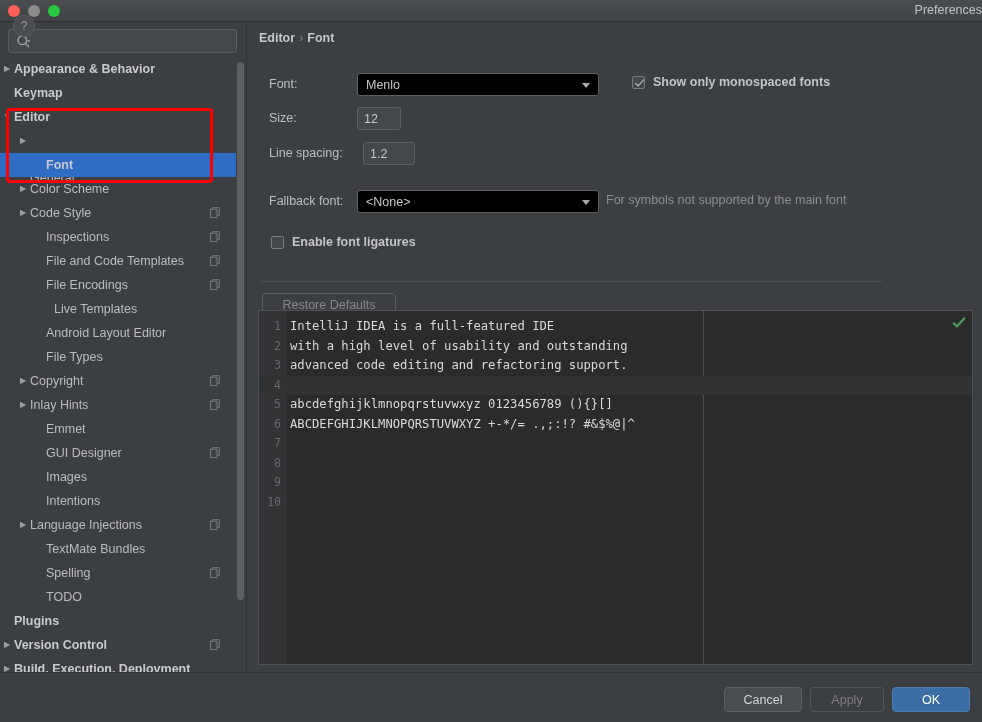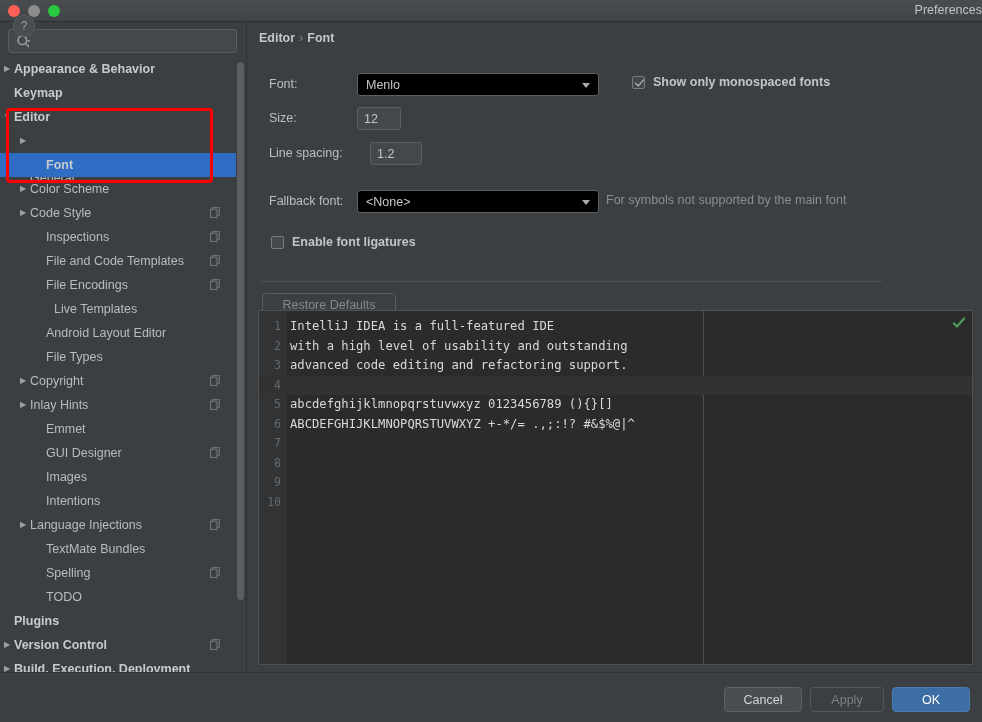--- a/index.html
+++ b/index.html
@@ -548,21 +548,21 @@
     </div>
     <div class="cb-row" style="left:361px; top:53px;margin-left:24px;">
       <span class="cb-box checked"></span>
       <span class="cb-label">Show only monospaced fonts</span>
     </div>
 
     <div class="form-label" style="left:22px; top:85px;">Size:</div>
     <input class="textfield" style="left: 110px; top: 85px; width: 44px; height: 23px;" type="text" value="12">
 
     <div class="form-label" style="left:22px; top:120px;">Line spacing:</div>
-    <input class="textfield" style="left: 123px; top: 120px; width: 52px; height: 23px;" type="text" value="1.2">
+    <input class="textfield" style="left: 116px; top: 120px; width: 52px; height: 23px;" type="text" value="1.2">
 
     <div class="form-label" style="left:22px; top:168px;">Fallback font:</div>
     <div class="combo" style="left:110px; top:168px; width:242px; height:23px;">
       <span class="val">&lt;None&gt;</span>
       <span class="caret"></span>
     </div>
     <div class="hint" style="left:359px; top:171px;">For symbols not supported by the main font</div>
 
     <div class="cb-row" style="left:24px; top:213px;">
       <span class="cb-box"></span>

